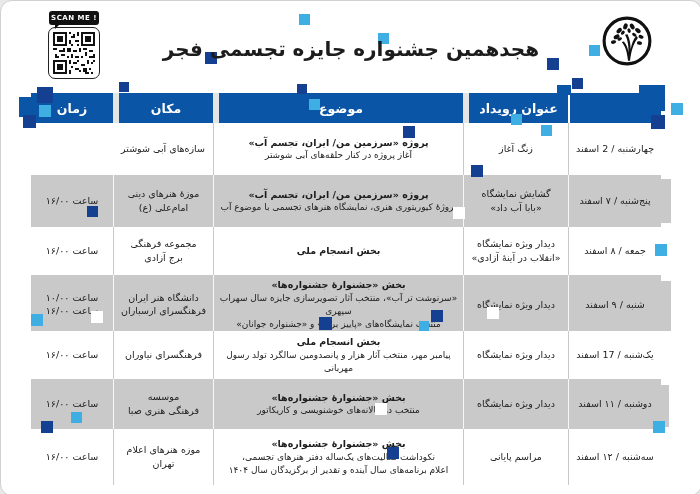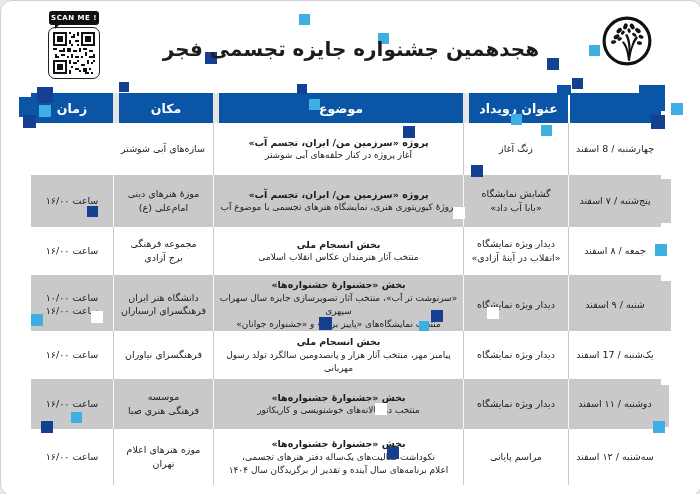--- a/index.html
+++ b/index.html
@@ -204,21 +204,21 @@
 
     <div class="grid hdr">
       <div class="hcell"></div>
       <div class="hcell">عنوان رویداد</div>
       <div class="hcell">موضوع</div>
       <div class="hcell">مکان</div>
       <div class="hcell">زمان</div>
     </div>
 
     <div class="grid row r1">
-      <div class="cell date-cell">چهارشنبه / 8 اسفند</div>
+      <div class="cell date-cell">چهارشنبه / 2 اسفند</div>
       <div class="cell">زنگ آغاز</div>
       <div class="cell">
         <div class="subj-title">پروژه «سرزمین من/ ایران، تجسم آب»</div>
         <div class="subj-rest">آغاز پروژه در کنار حلقه‌های آبی شوشتر</div>
       </div>
       <div class="cell">سازه‌های آبی شوشتر</div>
     </div>
 
     <div class="grid row shaded r2">
       <div class="cell date-cell">پنج‌شنبه / ۷ اسفند</div>
@@ -232,21 +232,20 @@
 امام‌علی (ع)</div>
       <div class="cell">ساعت ۱۶/۰۰</div>
     </div>
 
     <div class="grid row r3">
       <div class="cell date-cell">جمعه / ۸ اسفند</div>
       <div class="cell">دیدار ویژه نمایشگاه
 «انقلاب در آینهٔ آزادی»</div>
       <div class="cell">
         <div class="subj-title">بخش انسجام ملی</div>
-        <div class="subj-rest">منتخب آثار هنرمندان عکاس انقلاب اسلامی</div>
       </div>
       <div class="cell">مجموعه فرهنگی
 برج آزادی</div>
       <div class="cell">ساعت ۱۶/۰۰</div>
     </div>
 
     <div class="grid row shaded r4">
       <div class="cell date-cell">شنبه / ۹ اسفند</div>
       <div class="cell">دیدار ویژه نمایشگاه</div>
       <div class="cell">

